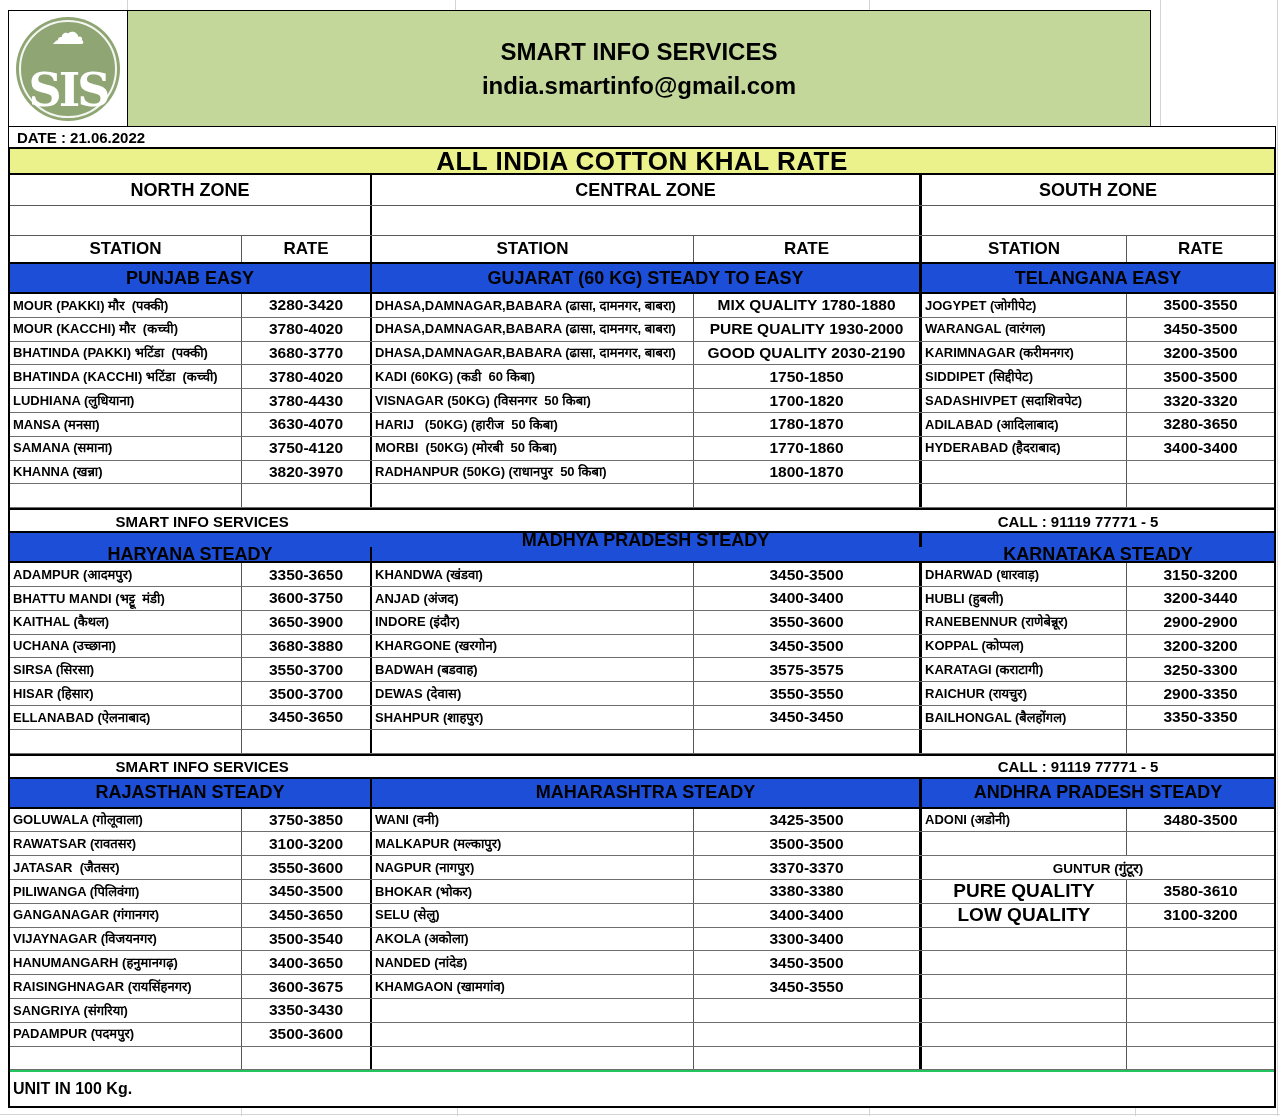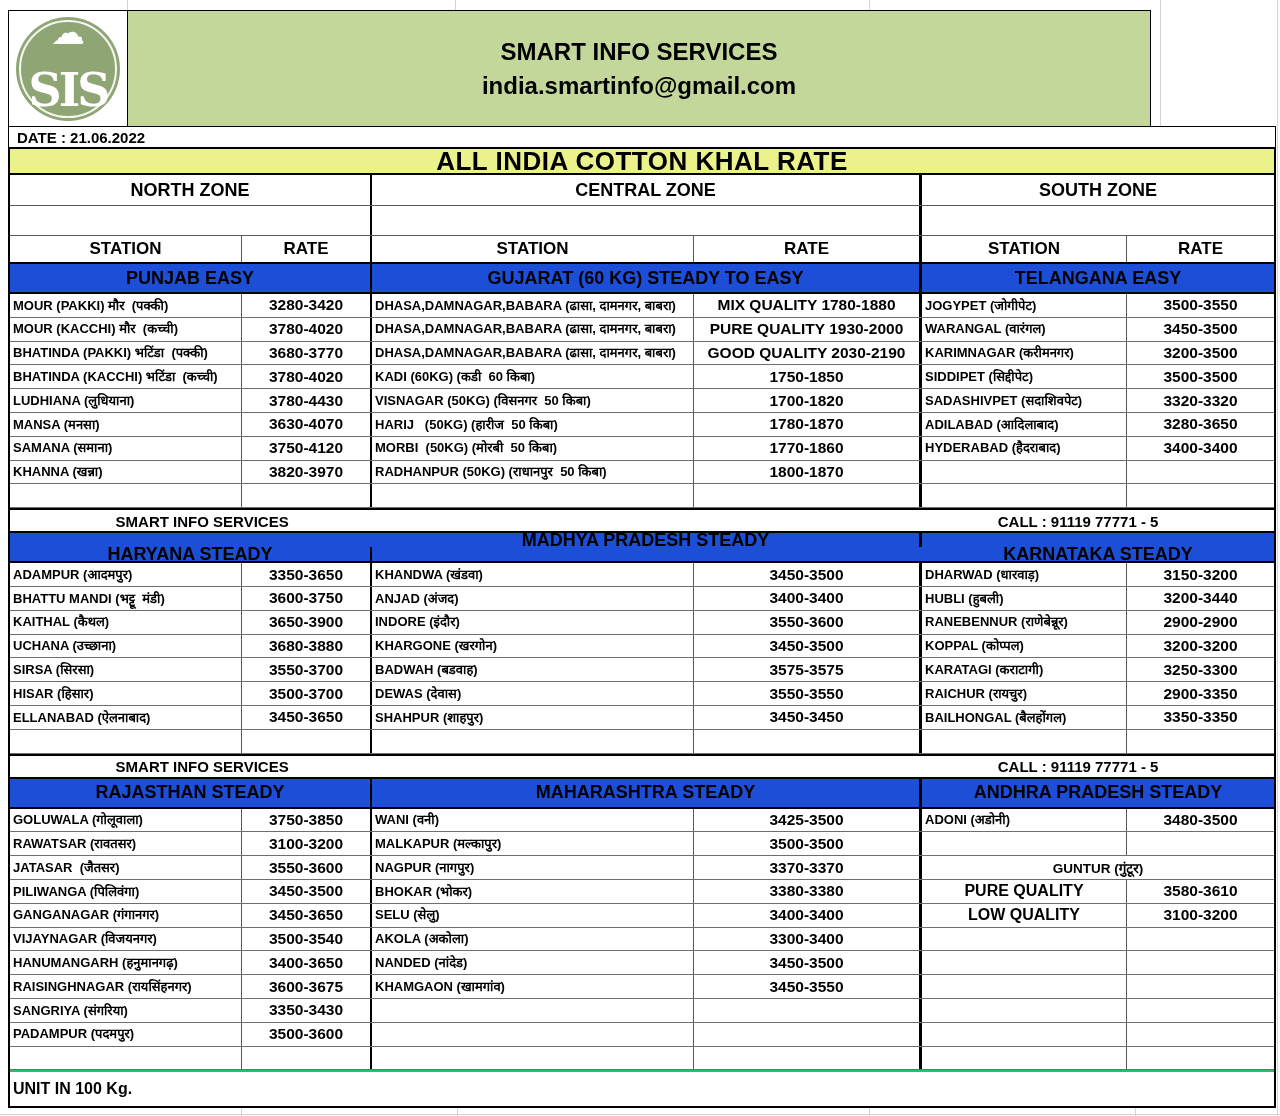--- a/index.html
+++ b/index.html
@@ -35,21 +35,21 @@
   .gap-row{height:30px;border-bottom:1px solid #595959;}
   .colhead-row{height:28px;border-bottom:2px solid #000;}
   .colhead-row .c{justify-content:center;font-size:17px;}
   .section-row{height:30px;border-bottom:2px solid #000;background:#1d4ed8;}
   .sec{justify-content:center;font-size:18px;}
   .span2-1{grid-column:1 / span 2;}
   .span2-2{grid-column:3 / span 2;}
   .span2-3{grid-column:5 / span 2;}
   .data-row{height:23.8px;border-bottom:1px solid #6e6e6e;}
   .st{font-size:13px;padding-left:3px;white-space:pre;line-height:1.05;}
-  .st.center{justify-content:center;padding-left:0;font-size:16px;}
+  .st.center{justify-content:center;padding-left:0;font-size:19px;}
   .rt{justify-content:center;font-size:15.5px;white-space:nowrap;}
   .merged{justify-content:center;font-size:13.5px;white-space:pre;}
   .promo-row{height:25px;border-top:2px solid #000;border-bottom:2px solid #000;}
   .promo-cell{grid-column:1 / -1;position:relative;}
   .promo-left,.promo-right{position:absolute;top:50%;transform:translate(-50%,-50%);font-size:15px;white-space:nowrap;}
   .promo-left{left:15.2%;}
   .promo-right{left:84.5%;}
   .unit-row{height:36px;border-top:2px solid #22c55e;}
   .unit-cell{grid-column:1 / -1;padding-left:3px;font-size:16px;}
 </style>

